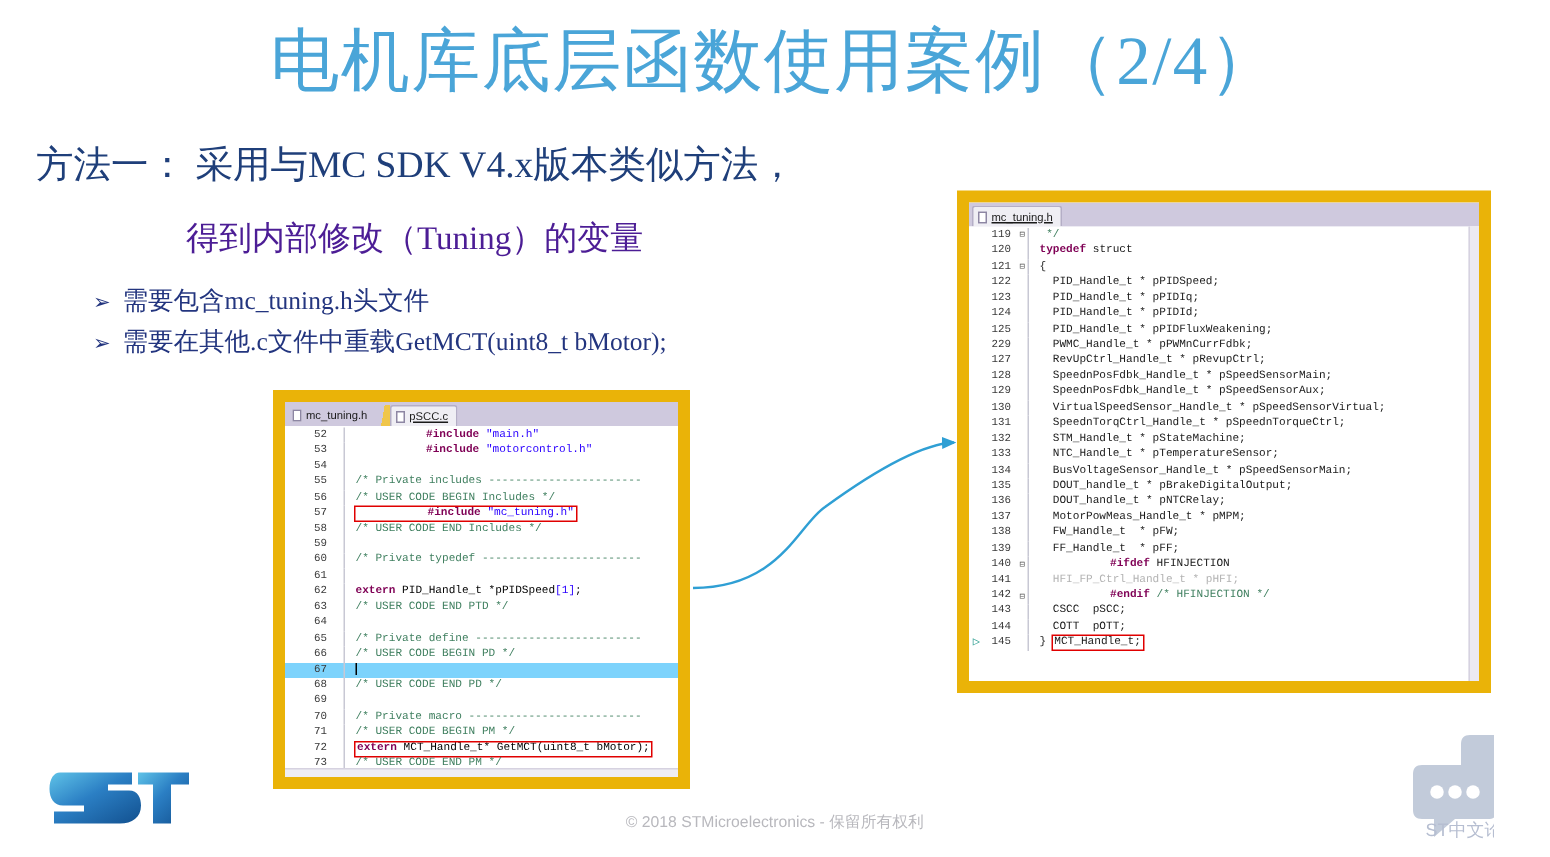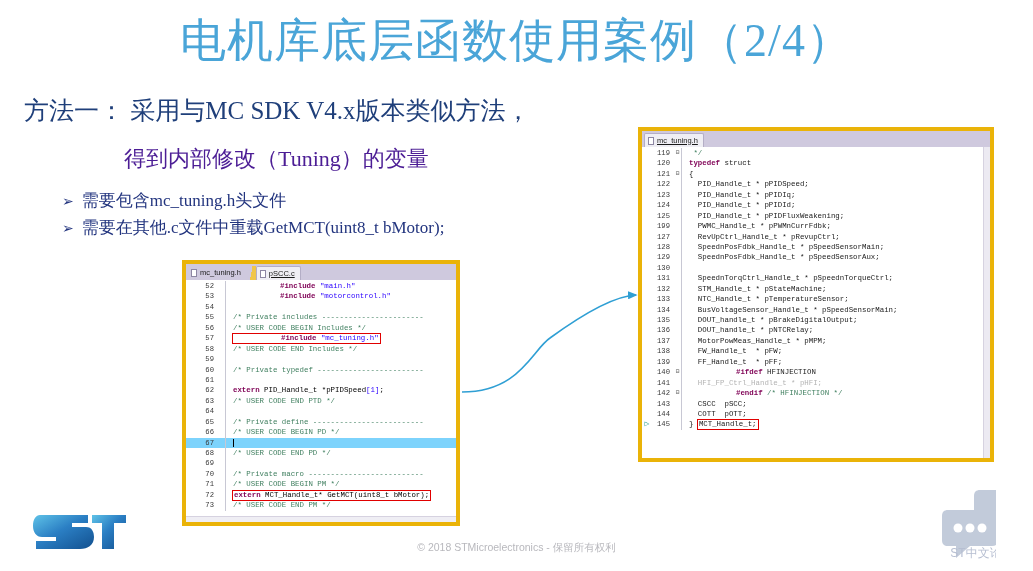--- a/index.html
+++ b/index.html
@@ -71,21 +71,21 @@
   .bullet-text {
     font-family: "Liberation Serif", serif;
     font-size: 17px;
     line-height: 22px;
     color: #23357f;
   }
 
   
   .editor {
     position: absolute;
-    border: 4px solid #eab308;
+    border: 8px solid #eab308;
     background: #ffffff;
     overflow: hidden;
   }
   #editor-left  { left: 182px; top: 260px; width: 278px; height: 266px; }
   #editor-right { left: 638px; top: 127px; width: 356px; height: 335px; }
 
   .tabbar {
     display: flex;
     align-items: flex-end;
     height: 16px;
@@ -132,21 +132,21 @@
   .code-area {
     position: relative;
     background: #ffffff;
     font-family: "Liberation Mono", monospace;
     font-size: 7.4px;
     line-height: 10.45px;
     padding-top: 1px;
   }
   .code-line {
     display: flex;
-    align-items: flex-start;
+    align-items: flex-end;
     height: 10.45px;
     white-space: pre;
     position: relative;
   }
   .code-line.hl { background: #7dd3fc; }
   .gutter-mark {
     width: 10px; flex: 0 0 10px;
     text-align: center;
     font-size: 8px;
     line-height: 10px;
@@ -309,25 +309,25 @@
       <div class="tabbar-filler"></div>
     </div>
     <div class="code-area" id="code-right">
         <div class="code-line"><span class="gutter-mark"></span><span class="lineno">119</span><span class="fold">⊟</span><span class="codebar"></span><span class="code-text"><span class="tok-cmt"> */</span></span></div>
         <div class="code-line"><span class="gutter-mark"></span><span class="lineno">120</span><span class="fold"></span><span class="codebar"></span><span class="code-text"><span class="tok-kw">typedef</span><span class="tok-plain"> struct</span></span></div>
         <div class="code-line"><span class="gutter-mark"></span><span class="lineno">121</span><span class="fold">⊟</span><span class="codebar"></span><span class="code-text"><span class="tok-plain">{</span></span></div>
         <div class="code-line"><span class="gutter-mark"></span><span class="lineno">122</span><span class="fold"></span><span class="codebar"></span><span class="code-text"><span class="tok-plain">  PID_Handle_t * pPIDSpeed;</span></span></div>
         <div class="code-line"><span class="gutter-mark"></span><span class="lineno">123</span><span class="fold"></span><span class="codebar"></span><span class="code-text"><span class="tok-plain">  PID_Handle_t * pPIDIq;</span></span></div>
         <div class="code-line"><span class="gutter-mark"></span><span class="lineno">124</span><span class="fold"></span><span class="codebar"></span><span class="code-text"><span class="tok-plain">  PID_Handle_t * pPIDId;</span></span></div>
         <div class="code-line"><span class="gutter-mark"></span><span class="lineno">125</span><span class="fold"></span><span class="codebar"></span><span class="code-text"><span class="tok-plain">  PID_Handle_t * pPIDFluxWeakening;</span></span></div>
-        <div class="code-line"><span class="gutter-mark"></span><span class="lineno">199</span><span class="fold"></span><span class="codebar"></span><span class="code-text"><span class="tok-plain">  PWMC_Handle_t * pPWMnCurrFdbk;</span></span></div>
+        <div class="code-line"><span class="gutter-mark"></span><span class="lineno">229</span><span class="fold"></span><span class="codebar"></span><span class="code-text"><span class="tok-plain">  PWMC_Handle_t * pPWMnCurrFdbk;</span></span></div>
         <div class="code-line"><span class="gutter-mark"></span><span class="lineno">127</span><span class="fold"></span><span class="codebar"></span><span class="code-text"><span class="tok-plain">  RevUpCtrl_Handle_t * pRevupCtrl;</span></span></div>
         <div class="code-line"><span class="gutter-mark"></span><span class="lineno">128</span><span class="fold"></span><span class="codebar"></span><span class="code-text"><span class="tok-plain">  SpeednPosFdbk_Handle_t * pSpeedSensorMain;</span></span></div>
         <div class="code-line"><span class="gutter-mark"></span><span class="lineno">129</span><span class="fold"></span><span class="codebar"></span><span class="code-text"><span class="tok-plain">  SpeednPosFdbk_Handle_t * pSpeedSensorAux;</span></span></div>
-        <div class="code-line"><span class="gutter-mark"></span><span class="lineno">130</span><span class="fold"></span><span class="codebar"></span></div>
+        <div class="code-line"><span class="gutter-mark"></span><span class="lineno">130</span><span class="fold"></span><span class="codebar"></span><span class="code-text"><span class="tok-plain">  VirtualSpeedSensor_Handle_t * pSpeedSensorVirtual;</span></span></div>
         <div class="code-line"><span class="gutter-mark"></span><span class="lineno">131</span><span class="fold"></span><span class="codebar"></span><span class="code-text"><span class="tok-plain">  SpeednTorqCtrl_Handle_t * pSpeednTorqueCtrl;</span></span></div>
         <div class="code-line"><span class="gutter-mark"></span><span class="lineno">132</span><span class="fold"></span><span class="codebar"></span><span class="code-text"><span class="tok-plain">  STM_Handle_t * pStateMachine;</span></span></div>
         <div class="code-line"><span class="gutter-mark"></span><span class="lineno">133</span><span class="fold"></span><span class="codebar"></span><span class="code-text"><span class="tok-plain">  NTC_Handle_t * pTemperatureSensor;</span></span></div>
         <div class="code-line"><span class="gutter-mark"></span><span class="lineno">134</span><span class="fold"></span><span class="codebar"></span><span class="code-text"><span class="tok-plain">  BusVoltageSensor_Handle_t * pSpeedSensorMain;</span></span></div>
         <div class="code-line"><span class="gutter-mark"></span><span class="lineno">135</span><span class="fold"></span><span class="codebar"></span><span class="code-text"><span class="tok-plain">  DOUT_handle_t * pBrakeDigitalOutput;</span></span></div>
         <div class="code-line"><span class="gutter-mark"></span><span class="lineno">136</span><span class="fold"></span><span class="codebar"></span><span class="code-text"><span class="tok-plain">  DOUT_handle_t * pNTCRelay;</span></span></div>
         <div class="code-line"><span class="gutter-mark"></span><span class="lineno">137</span><span class="fold"></span><span class="codebar"></span><span class="code-text"><span class="tok-plain">  MotorPowMeas_Handle_t * pMPM;</span></span></div>
         <div class="code-line"><span class="gutter-mark"></span><span class="lineno">138</span><span class="fold"></span><span class="codebar"></span><span class="code-text"><span class="tok-plain">  FW_Handle_t  * pFW;</span></span></div>
         <div class="code-line"><span class="gutter-mark"></span><span class="lineno">139</span><span class="fold"></span><span class="codebar"></span><span class="code-text"><span class="tok-plain">  FF_Handle_t  * pFF;</span></span></div>
         <div class="code-line"><span class="gutter-mark"></span><span class="lineno">140</span><span class="fold">⊟</span><span class="codebar"></span><span class="code-text"><span class="tok-pre">#ifdef</span><span class="tok-plain"> HFINJECTION</span></span></div>

